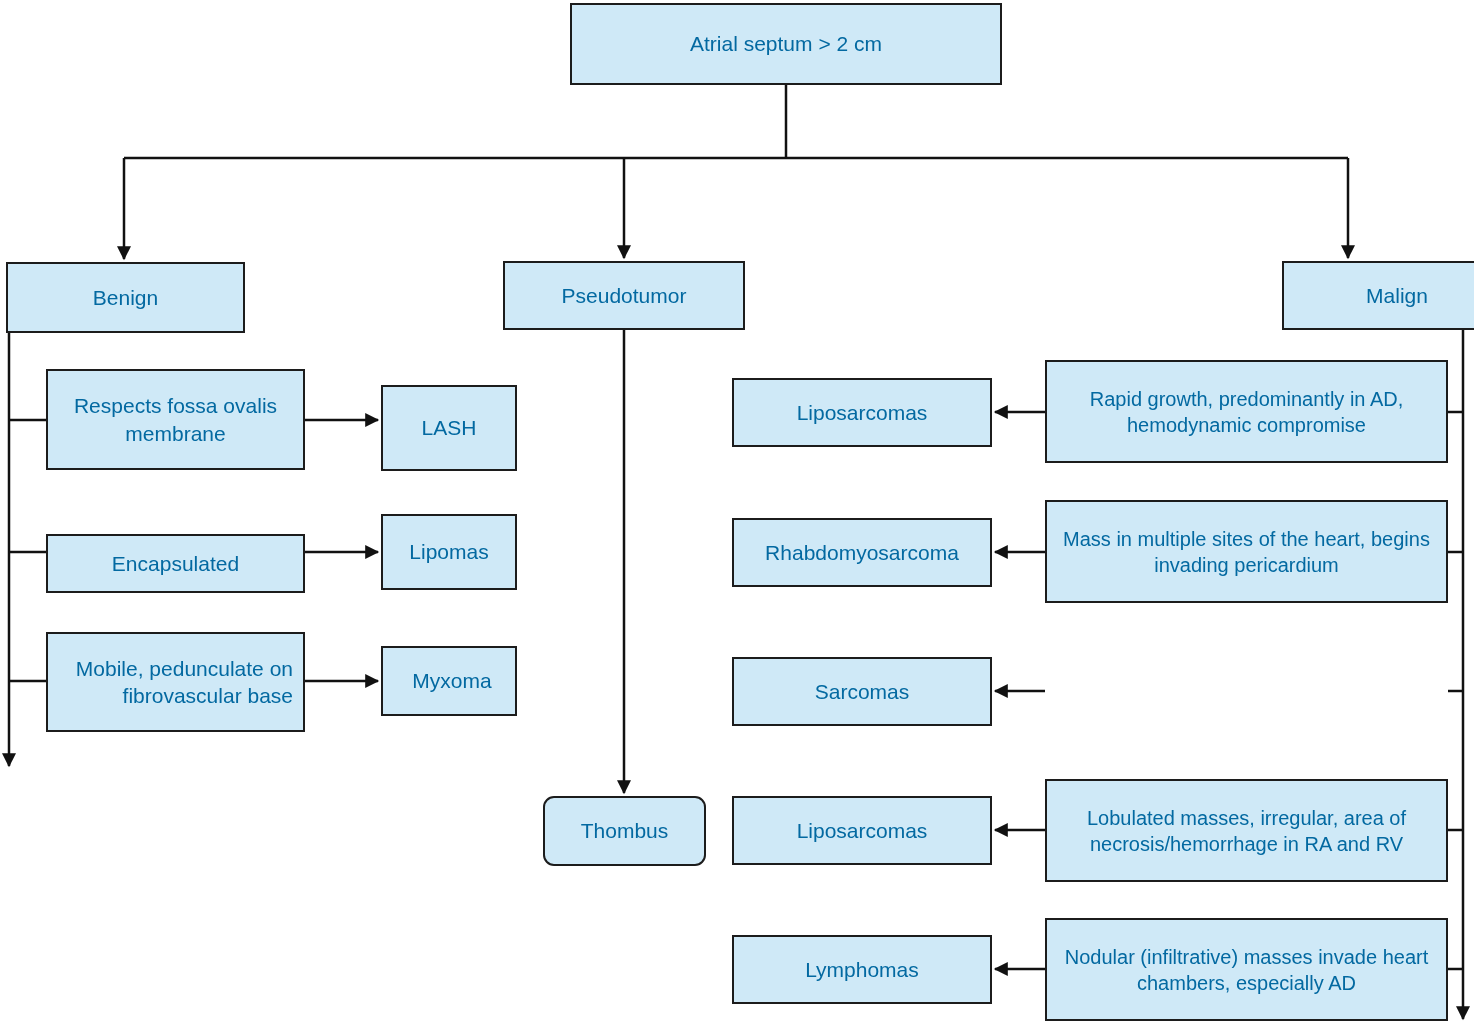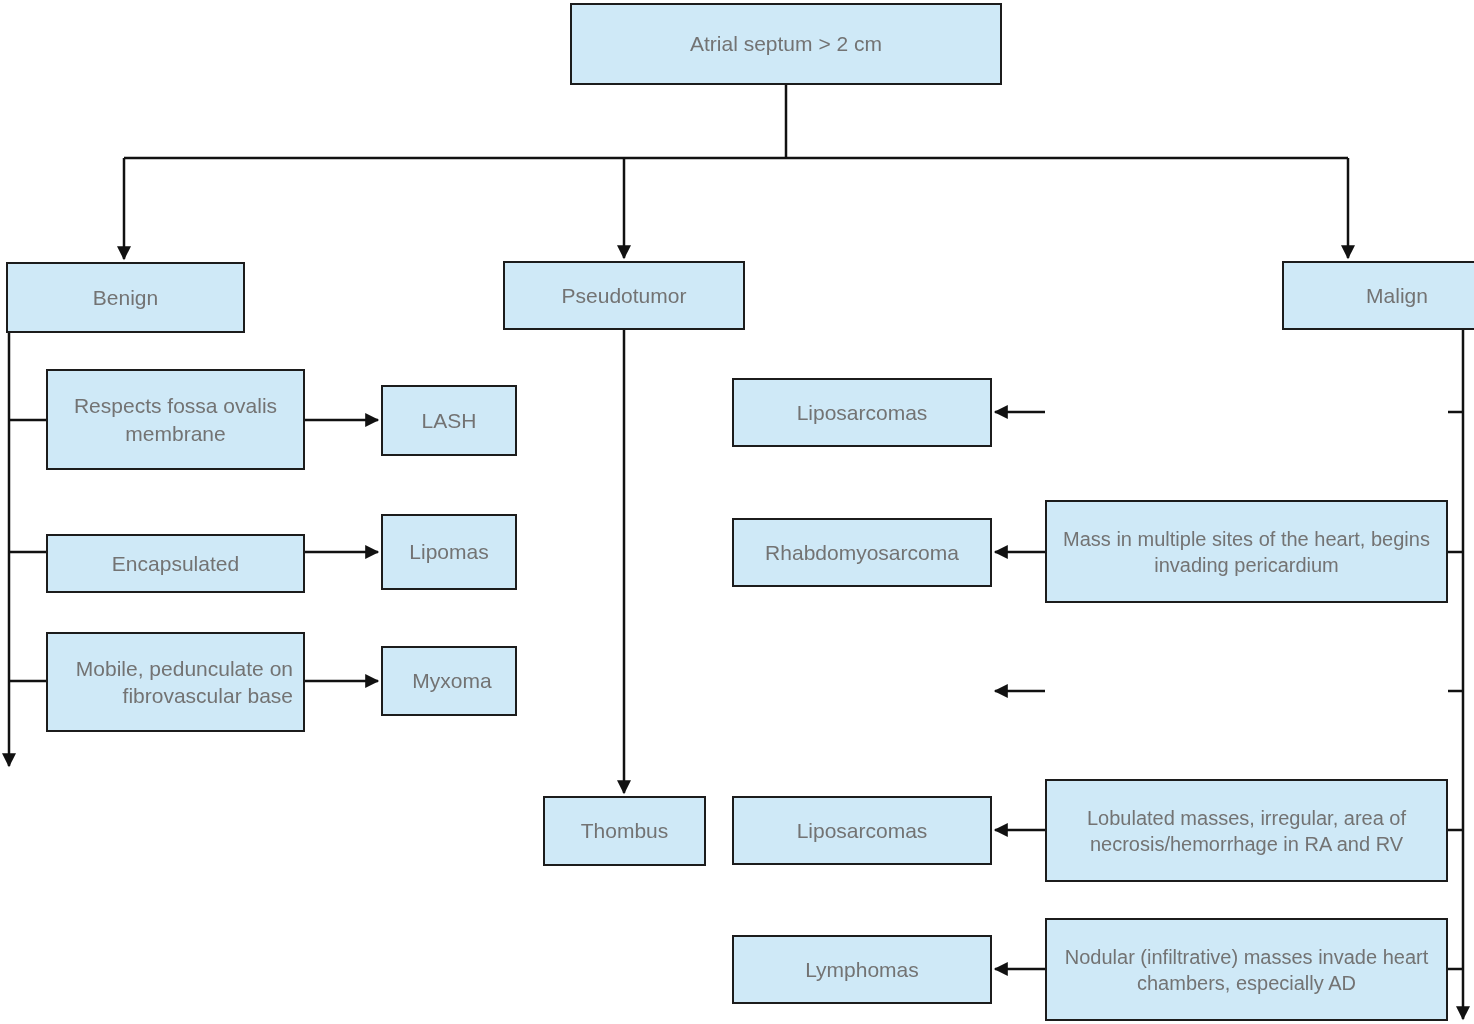--- a/index.html
+++ b/index.html
@@ -2,21 +2,21 @@
 <html style="--box-fill: #cfe9f7; --box-border: #1c1c1c; --line: #111111;"><head>
 <meta charset="utf-8">
 <style>
   html, body { margin: 0; padding: 0; background: #ffffff; }
   .canvas {
     position: relative;
     width: 1474px;
     height: 1024px;
     background: #ffffff;
     font-family: "Liberation Sans", sans-serif;
-    color: #737373;
+    color: #0369a1;
     overflow: hidden;
   }
   svg.connectors {
     position: absolute;
     left: 0; top: 0;
     width: 1474px; height: 1024px;
     z-index: 1;
   }
   svg.connectors path {
     stroke: var(--line, #111111);
@@ -90,55 +90,61 @@
   <div class="node" style="left:503px; top:261px; width:242px; height:69px;">
     <span>Pseudotumor</span>
   </div>
   <div class="node" style="left:1236px; top:261px; width:230px; height:69px;margin-left:46px;">
     <span>Malign</span>
   </div>
 
   <div class="node" style="left:46px; top:369px; width:259px; height:101px;">
     <span>Respects fossa ovalis membrane</span>
   </div>
-  <div class="node" style="left:381px; top:385px; width:136px; height:71px;">
+  <div class="node" style="left:381px; top:385px; width:136px; height:86px;">
     <span>LASH</span>
   </div>
 
   <div class="node" style="left:46px; top:534px; width:259px; height:59px;text-align:right;">
     <span>Encapsulated</span>
   </div>
   <div class="node" style="left:381px; top:514px; width:136px; height:76px;">
     <span>Lipomas</span>
   </div>
 
   <div class="node" style="left:46px; top:632px; width:259px; height:100px;text-align:right;">
     <span>Mobile, pedunculate on fibrovascular base</span>
   </div>
   <div class="node" style="left:381px; top:646px; width:136px; height:70px;padding-left:16px;">
     <span>Myxoma</span>
   </div>
 
-  <div class="node" style="left:543px; top:796px; width:163px; height:70px;">
+  <div class="node" style="left:543px; top:796px; width:163px; height:70px;border-radius:11px;">
     <span>Thombus</span>
   </div>
 
   <div class="node" style="left:732px; top:378px; width:260px; height:69px;">
     <span>Liposarcomas</span>
   </div>
   <div class="node" style="left:732px; top:518px; width:260px; height:69px;">
     <span>Rhabdomyosarcoma</span>
   </div>
+  <div class="node" style="left:732px; top:657px; width:260px; height:69px;">
+    <span>Sarcomas</span>
+  </div>
   <div class="node" style="left:732px; top:796px; width:260px; height:69px;">
     <span>Liposarcomas</span>
   </div>
   <div class="node" style="left:732px; top:935px; width:260px; height:69px;">
     <span>Lymphomas</span>
   </div>
 
+  <div class="node wide" style="left:1045px; top:360px; width:403px; height:103px;">
+    <span>Rapid growth, predominantly in AD, hemodynamic compromise</span>
+  </div>
   <div class="node wide" style="left:1045px; top:500px; width:403px; height:103px;">
     <span>Mass in multiple sites of the heart, begins invading pericardium</span>
   </div>
   <div class="node wide" style="left:1045px; top:779px; width:403px; height:103px;justify-content:flex-end;">
     <span>Lobulated masses, irregular, area of necrosis/hemorrhage in RA and RV</span>
   </div>
   <div class="node wide" style="left:1045px; top:918px; width:403px; height:103px;">
     <span>Nodular (infiltrative) masses invade heart chambers, especially AD</span>
   </div>
 

